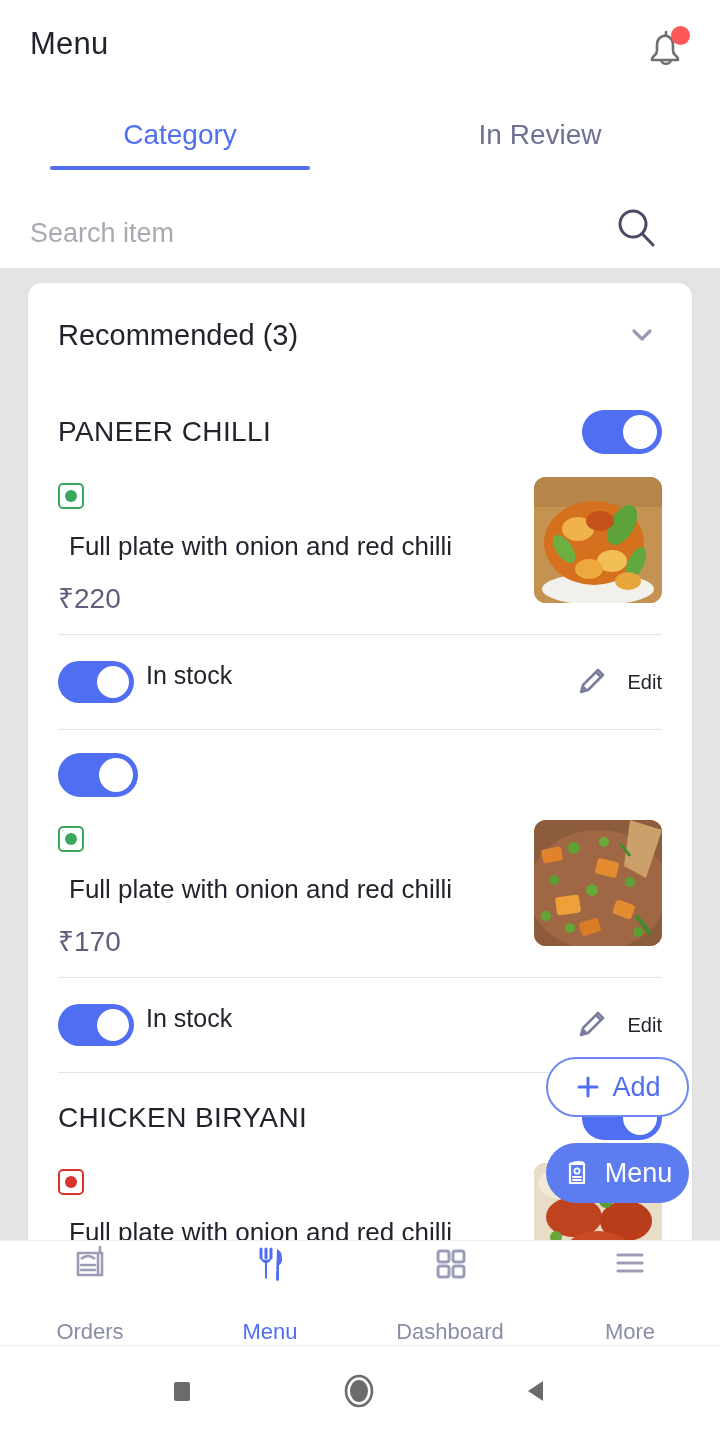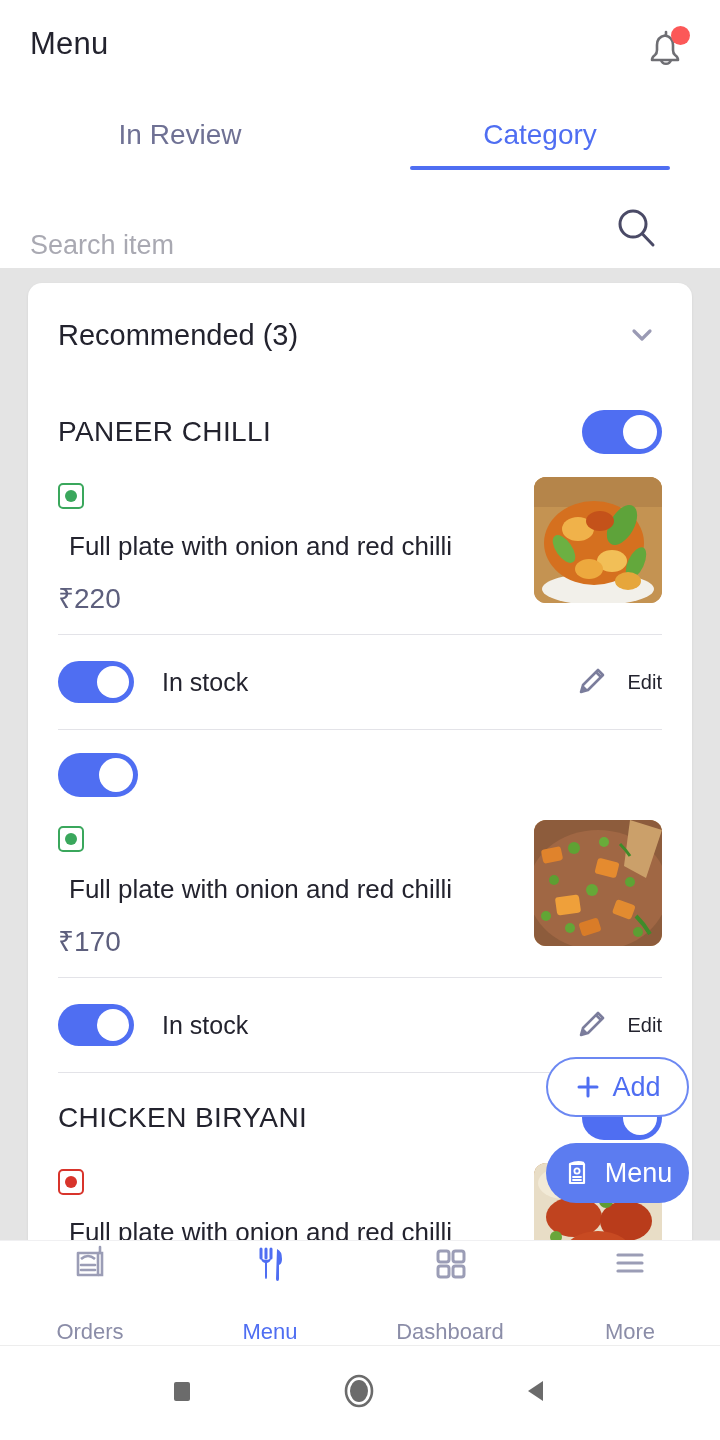--- a/index.html
+++ b/index.html
@@ -41,21 +41,21 @@
     position:absolute; bottom:0; left:50px; right:50px; height:4px;
     background:#4f6ef2; border-radius:2px;
   }
 
   
   .searchbar {
     position:absolute; top:188px; left:0; width:720px; height:80px;
     background:#fff; display:flex; align-items:center;
   }
   .search-input {
-    position:absolute; left:30px; top:17px; height:80px; width:560px;
+    position:absolute; left:30px; top:5px; height:80px; width:560px;
     border:none; outline:none; background:transparent;
     font-family:"Liberation Sans", sans-serif;
     font-size:27px; color:#3a3a46;
   }
   .search-input::placeholder { color:#a9a9b2; }
   .search-icon-btn { position:absolute; right:60px; top:16px; width:48px; height:48px; }
 
   
   .body-bg {
     position:absolute; top:268px; left:0; width:720px; height:972px;
@@ -105,21 +105,21 @@
 
   .thumb {
     width:128px; height:126px; border-radius:12px; flex:none;
     overflow:hidden; position:relative; background:#c08a4a;
   }
   .divider { height:1px; background:#e3e3e8; }
 
   .item-foot {
     height:94px; display:flex; align-items:center; justify-content:space-between;
   }
-  .stock-left { display:flex; align-items:center; gap:28px; }
+  .stock-left { display:flex; align-items:flex-start; gap:12px; }
   .stock-label { font-size:25px; color:#23232e; }
   .edit-right { display:flex; align-items:center; gap:18px; }
   .edit-label { font-size:20px; color:#23232e; }
 
   
   .fab-add {
     position:absolute; left:546px; top:1057px; width:143px; height:60px;
     border-radius:30px; background:#fff; border:2px solid #6c88f2;
     display:flex; align-items:center; justify-content:center; gap:10px;
     color:#4f6ef2; font-size:27px; z-index:30;
@@ -160,26 +160,26 @@
       <svg width="56" height="48" viewBox="0 0 56 48">
         <path d="M14 34 q0-3 3-5 q2-1.6 2-5 v-5 q0-8 8-9.5 q8 1.5 8 9.5 v5 q0 3.4 2 5 q3 2 3 5 z" fill="none" stroke="#6e6e73" stroke-width="2.6" stroke-linejoin="round"></path>
         <path d="M23 34 a5.2 5.2 0 0 0 10 0" fill="none" stroke="#6e6e73" stroke-width="2.6"></path>
         <line x1="28" y1="9" x2="28" y2="6" stroke="#6e6e73" stroke-width="2.6" stroke-linecap="round"></line>
       </svg>
       <div class="bell-dot"></div>
     </div>
   </div>
 
   <div class="tabs">
-    <div class="tab inactive">
-      <span>In Review</span>
-    </div>
     <div class="tab active">
       <span>Category</span>
       <div class="tab-underline"></div>
+    </div>
+    <div class="tab inactive">
+      <span>In Review</span>
     </div>
   </div>
 
   <div class="searchbar">
     <input class="search-input" type="text" placeholder="Search item" style="">
     <div class="search-icon-btn">
       <svg width="48" height="48" viewBox="0 0 48 48">
         <circle cx="21" cy="20" r="13" fill="none" stroke="#4a4a66" stroke-width="3"></circle>
         <line x1="30.5" y1="30" x2="41" y2="41" stroke="#4a4a66" stroke-width="3" stroke-linecap="round"></line>
       </svg>

